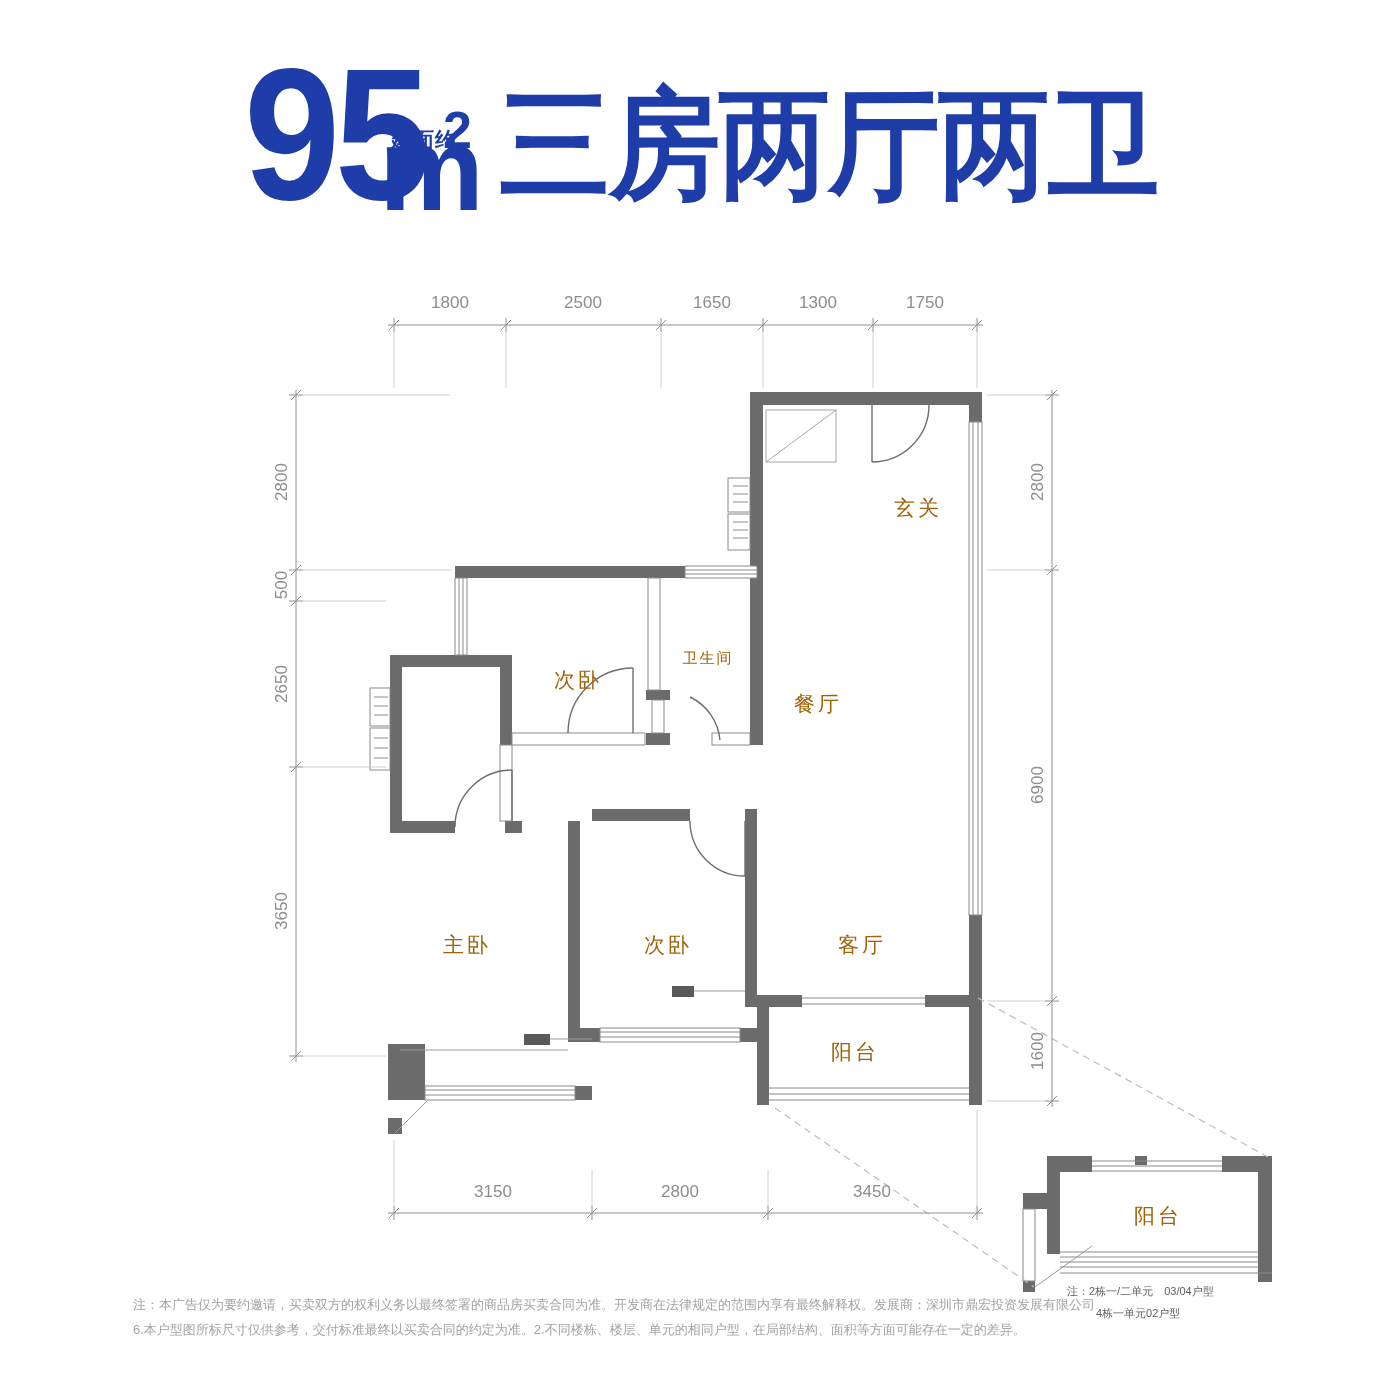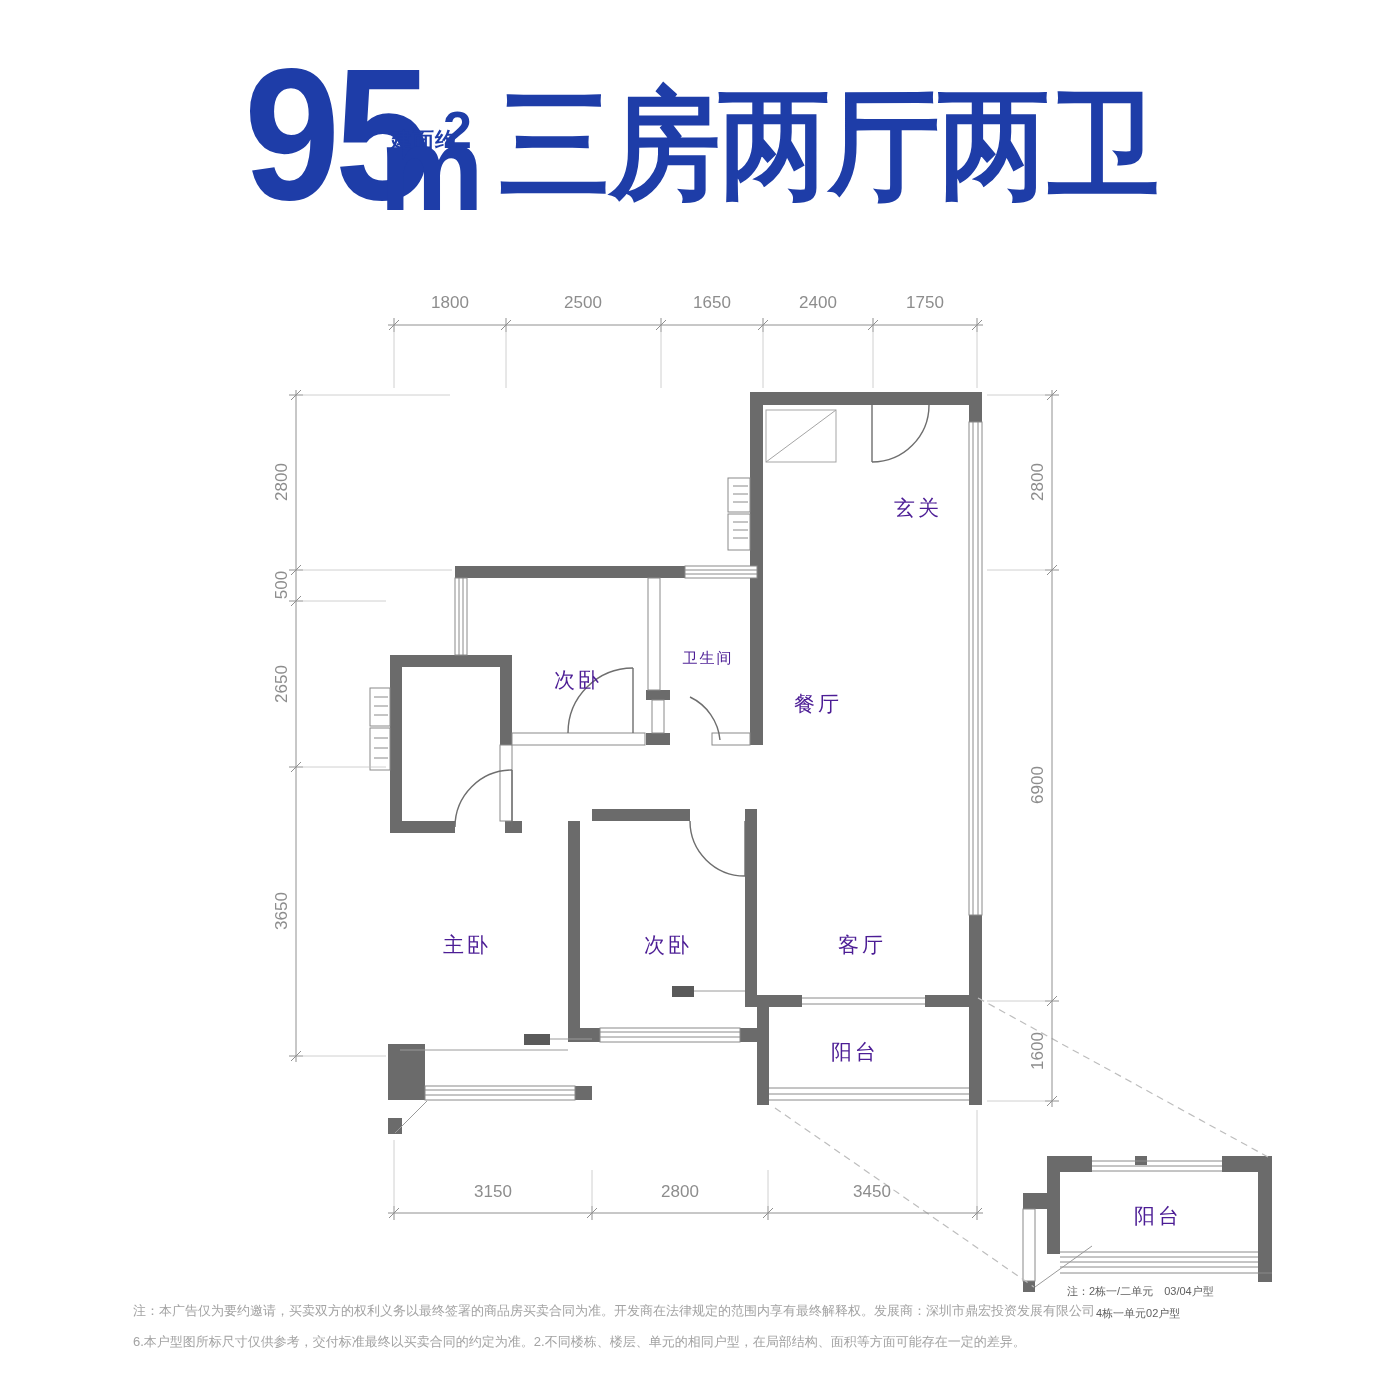--- a/index.html
+++ b/index.html
@@ -12,27 +12,27 @@
   .t-prefix{position:absolute;left:391px;top:126px;font-size:21px;font-weight:700;letter-spacing:1px;}
   .t-sup{position:absolute;left:443px;top:104px;font-size:52px;font-weight:700;line-height:1;}
   .t-unit{position:absolute;left:379px;top:110px;font-size:118px;font-weight:700;line-height:1;}
   .t-headline{position:absolute;left:499px;top:78px;font-size:120px;font-weight:700;line-height:1.1;
               letter-spacing:-2px;transform:scaleX(.93);transform-origin:left top;white-space:nowrap;}
   
   .plan-svg{position:absolute;left:0;top:0;}
   
   .dim{position:absolute;font-size:17px;color:#8d8d8d;transform:translate(-50%,-50%);white-space:nowrap;}
   .dim.v{transform:translate(-50%,-50%) rotate(-90deg);}
-  .room{position:absolute;font-size:21px;color:#4c1d95;letter-spacing:3px;
+  .room{position:absolute;font-size:21px;color:#a16207;letter-spacing:3px;
         transform:translate(-50%,-50%);white-space:nowrap;}
   .room.small{font-size:15px;letter-spacing:2px;text-align:center;}
   .inset-note{position:absolute;font-size:11px;color:#5f5f5f;white-space:nowrap;}
   .disclaimer{position:absolute;left:133px;top:1292px;width:910px;font-size:13px;color:#a3a3a3;
               line-height:25px;}
-  .disclaimer div{white-space:nowrap;margin-top:6px;}
+  .disclaimer div{white-space:nowrap;}
 </style>
 </head>
 <body>
 
 <div class="page">
 
   <div class="title-block">
     <div class="t-num">95</div>
     <div class="t-prefix">建面约</div>
     <div class="t-sup">2</div>
@@ -243,21 +243,21 @@
       <line x1="394" y1="1140" x2="394" y2="1206"></line>
         <line x1="592" y1="1170" x2="592" y2="1206"></line>
       <line x1="768" y1="1170" x2="768" y2="1206"></line>
         <line x1="977" y1="1110" x2="977" y2="1206"></line>
     </g>
   </svg>
 
   <div class="dim" style="left:450px;top:303px">1800</div>
   <div class="dim" style="left:583px;top:303px">2500</div>
   <div class="dim" style="left:712px;top:303px">1650</div>
-  <div class="dim" style="left:818px;top:303px">2400</div>
+  <div class="dim" style="left:818px;top:303px">1300</div>
   <div class="dim" style="left:925px;top:303px">1750</div>
 
   <div class="dim v" style="left:282px;top:482px">2800</div>
   <div class="dim v" style="left:282px;top:585px">500</div>
   <div class="dim v" style="left:282px;top:684px">2650</div>
   <div class="dim v" style="left:282px;top:911px">3650</div>
 
   <div class="dim v" style="left:1038px;top:482px">2800</div>
   <div class="dim v" style="left:1038px;top:785px">6900</div>
   <div class="dim v" style="left:1038px;top:1051px">1600</div>

